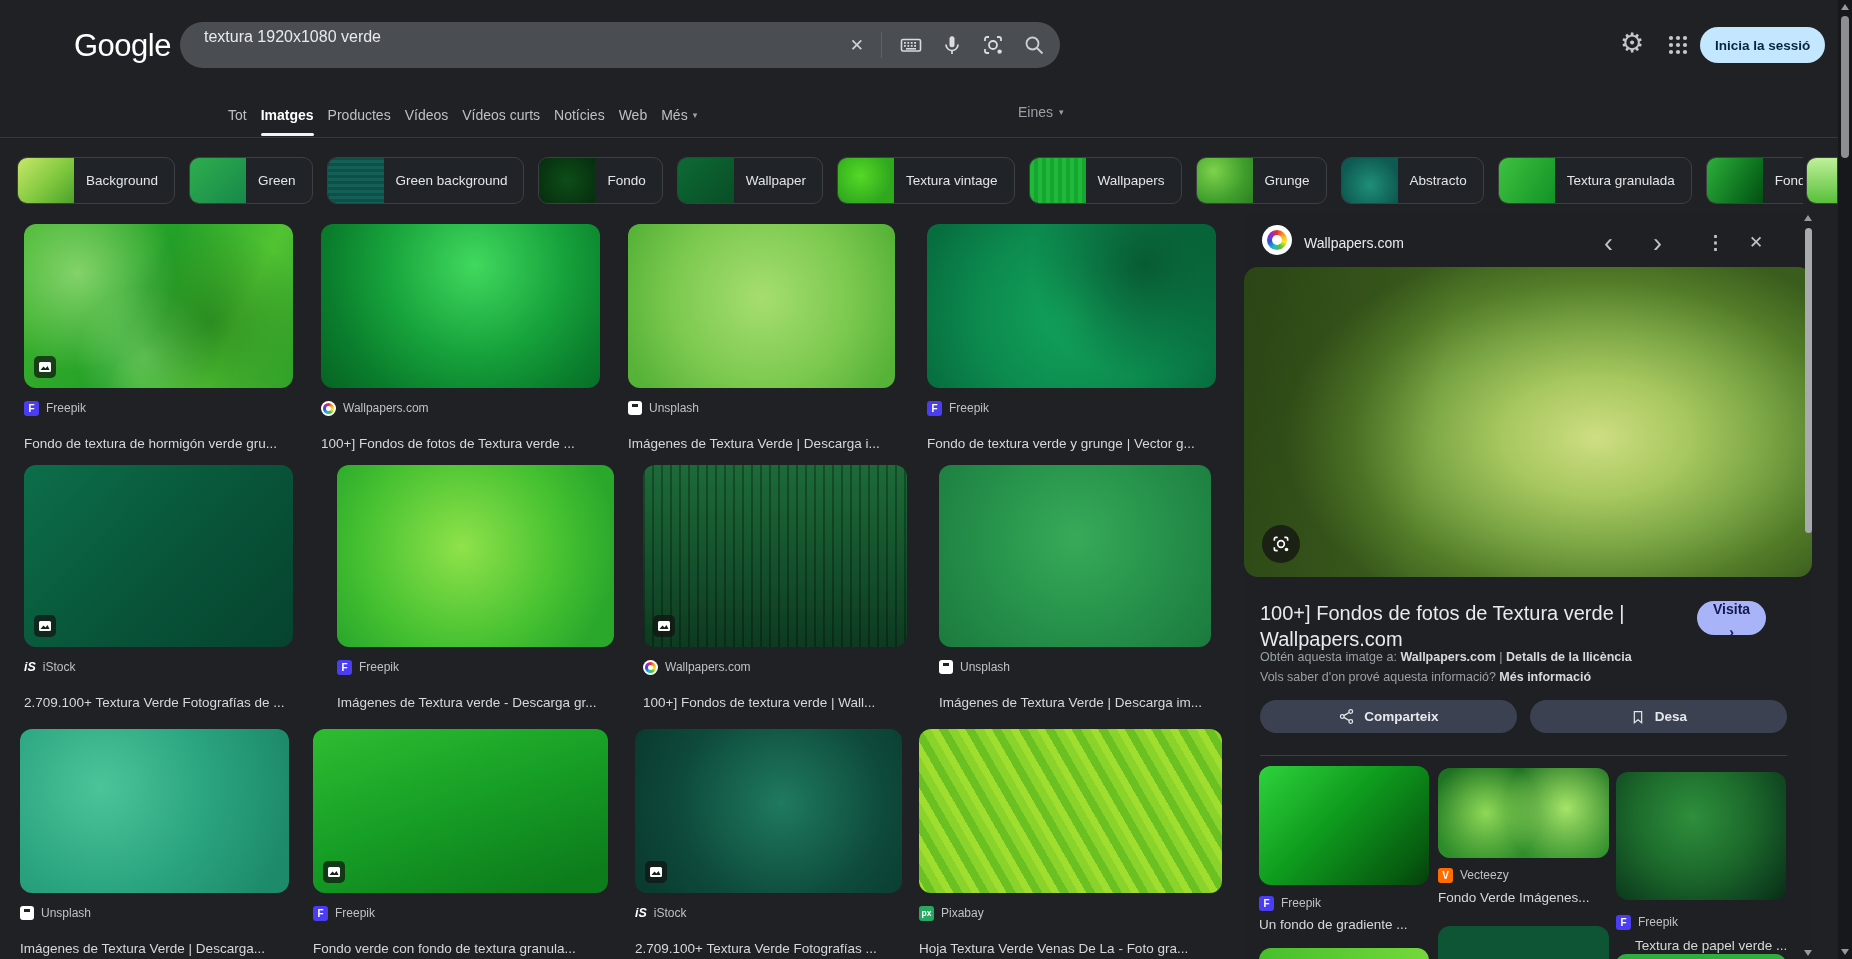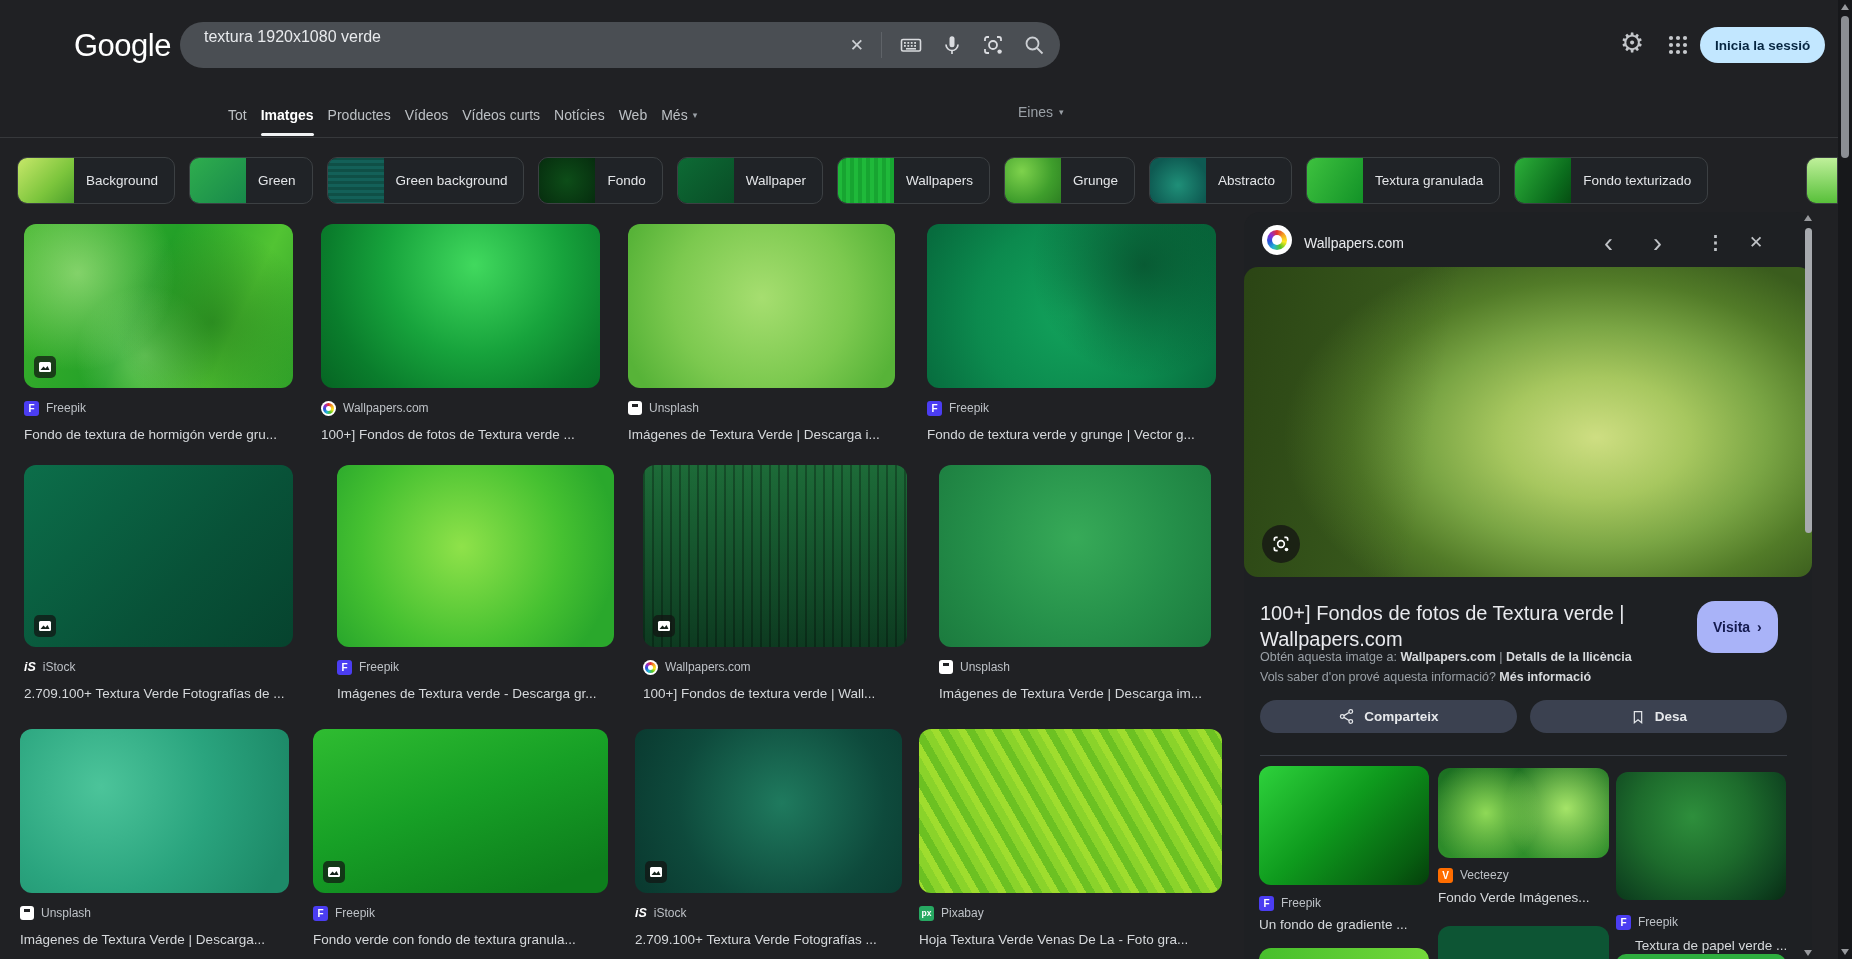--- a/index.html
+++ b/index.html
@@ -52,21 +52,21 @@
   .cth-9{background:radial-gradient(circle at 50% 60%,#1f8f78,#0e5a52 75%);}
   .cth-10{background:linear-gradient(120deg,#3ec23f,#129227);}
   .cth-11{background:linear-gradient(120deg,#2db03a,#0b6d1d 70%,#064d12);}
   .cth-12{background:linear-gradient(180deg,#bff09a,#58c03a);width:100%;height:100%;}
 
   
   .card { position:absolute; }
   .ph { position:relative; width:100%; border-radius:12px; overflow:hidden; cursor:pointer; }
   .badge { position:absolute; left:10px; bottom:10px; }
   .src { margin-top:12px; display:flex; align-items:center; gap:7px; font-size:12px; color:#bdc1c6; height:16px; }
-  .rtitle { margin-top:11px; font-size:13.5px; color:#d5d8db; white-space:nowrap; overflow:hidden; cursor:pointer; }
+  .rtitle { margin-top:20px; font-size:13.5px; color:#d5d8db; white-space:nowrap; overflow:hidden; cursor:pointer; }
 
   .fav-sq { width:15px; height:15px; border-radius:3px; display:grid; place-items:center; font-size:10px; font-weight:700; color:#fff; flex:none; }
   .fav-freepik { background:#4b3df2; }
   .fav-pixabay { background:#27a962; font-size:8.5px; }
   .fav-vecteezy { background:#ff6d00; }
   .fav-istock { color:#fff; font-weight:700; font-size:12.5px; font-style:italic; flex:none; }
   .wfav { position:relative; border-radius:50%; background:#fff; flex:none; }
   .wfav-sm { width:15px; height:15px; }
   .wfav-sm::before { content:''; position:absolute; inset:2px; border-radius:50%;
     background:conic-gradient(#e4302e,#f5a623,#ffe922,#53c425,#23b5d3,#2456d8,#8e2bd0,#e4302e); }
@@ -98,23 +98,23 @@
   .pico { position:absolute; top:16px; color:#c0c3c7; cursor:pointer; text-align:center; }
   .chev { font-size:27px; line-height:30px; }
   .pdots { font-size:19px; line-height:30px; font-weight:700; }
   .pclose { font-size:17px; line-height:30px; }
   .hero { position:absolute; left:0; top:55px; width:568px; height:310px; border-radius:14px;
     background:linear-gradient(100deg,rgba(15,25,5,.35),transparent 35%),
       radial-gradient(ellipse 55% 65% at 62% 55%,#cede82 0%,#a7c75f 30%,#7aa544 55%,#527b28 78%,#3a5c1d 100%); cursor:pointer; }
   .hero-lens { position:absolute; left:18px; bottom:14px; width:38px; height:38px; border-radius:50%;
     background:rgba(24,26,20,.85); display:grid; place-items:center; cursor:pointer; }
   .ptitle { position:absolute; left:16px; top:388px; width:420px; font-size:20px; line-height:26px; color:#e9eaee; cursor:pointer; }
-  .visit { position:absolute; left:453px; top:389px; height:52px; padding:0 16px; border:none; border-radius:18px;
+  .visit { position:absolute; left:453px; top:389px; height:34px; padding:0 16px; border:none; border-radius:18px;
     background:#a9b3f8; color:#141a4f; font-size:14px; font-weight:700; font-family:"Liberation Sans",sans-serif;
-    display:flex; align-items:center; gap:7px; cursor:pointer; }
+    display:flex; align-items:center; gap:7px; cursor:pointer;flex-direction:column; }
   .meta1 { position:absolute; left:16px; top:438px; font-size:12.5px; color:#9aa0a6; }
   .meta2 { position:absolute; left:16px; top:458px; font-size:12.5px; color:#9aa0a6; }
   .meta-strong { color:#d7dadd; font-weight:700; cursor:pointer; }
   .pbtn { position:absolute; top:488px; height:33px; border:none; border-radius:17px; background:#3b4150; color:#e6e8eb;
     font-size:13.5px; font-weight:700; font-family:"Liberation Sans",sans-serif;
     display:flex; align-items:center; justify-content:center; gap:9px; cursor:pointer; }
   .pdivider { position:absolute; left:16px; top:543px; width:527px; height:1px; background:#3a3e45; }
 
   .rel-img { position:absolute; border-radius:12px; cursor:pointer; }
   .rel-src { position:absolute; display:flex; align-items:center; gap:7px; font-size:12px; color:#bdc1c6; height:16px; }
@@ -225,20 +225,24 @@
     </div>
   <div class="chip">
       <div class="chip-thumb cth-4"></div>
       <span class="chip-label">Fondo</span>
     </div>
   <div class="chip">
       <div class="chip-thumb cth-5"></div>
       <span class="chip-label">Wallpaper</span>
     </div>
   <div class="chip">
+      <div class="chip-thumb cth-6"></div>
+      <span class="chip-label">Textura vintage</span>
+    </div>
+  <div class="chip">
       <div class="chip-thumb cth-7"></div>
       <span class="chip-label">Wallpapers</span>
     </div>
   <div class="chip">
       <div class="chip-thumb cth-8"></div>
       <span class="chip-label">Grunge</span>
     </div>
   <div class="chip">
       <div class="chip-thumb cth-9"></div>
       <span class="chip-label">Abstracto</span>

